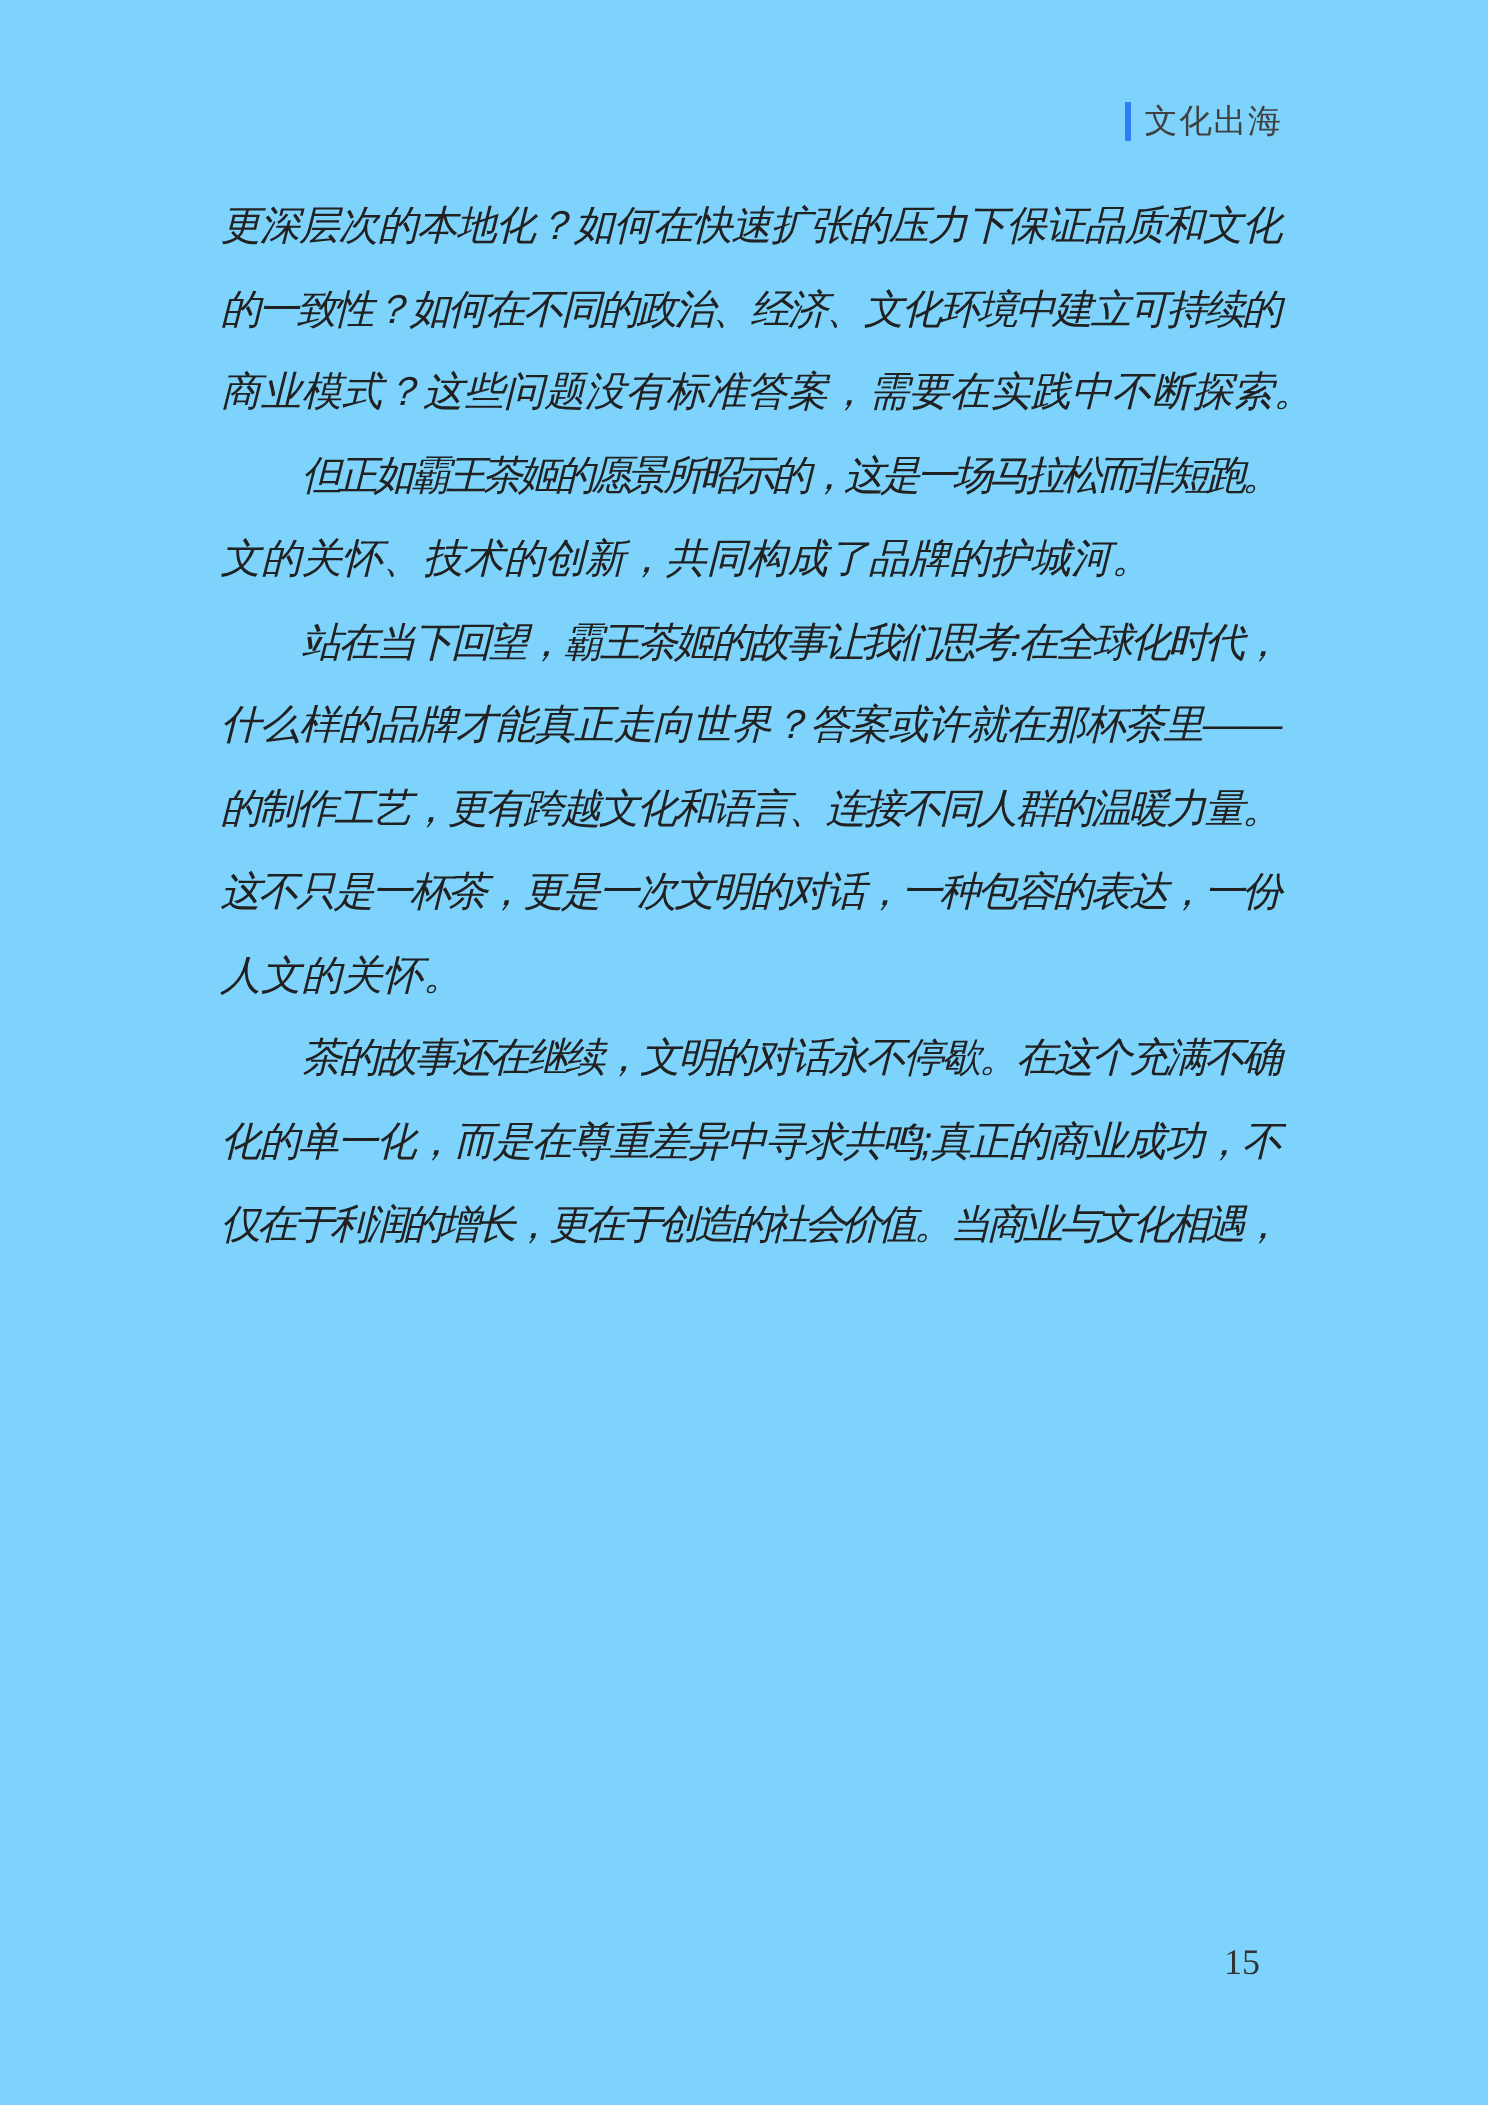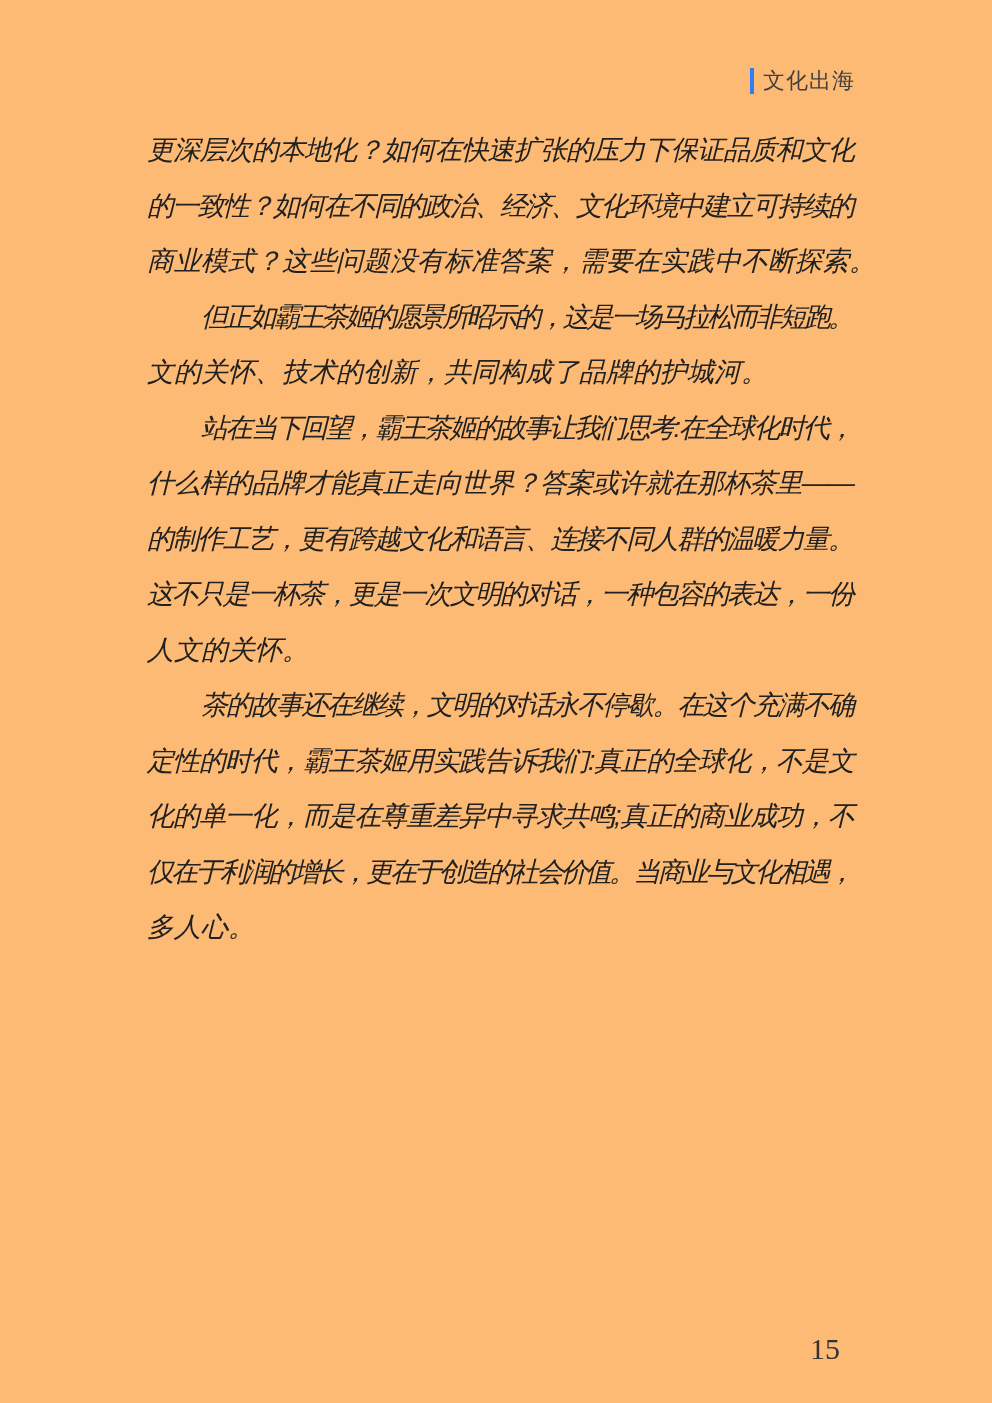--- a/index.html
+++ b/index.html
@@ -4,21 +4,21 @@
 <style>
   html, body {
     margin: 0;
     padding: 0;
     background: #ffffff;
   }
   .page {
     position: relative;
     width: 992px;
     height: 1403px;
-    background: #fdba74;
+    background: #7dd3fc;
     overflow: hidden;
     font-family: "Liberation Sans", sans-serif;
   }
   .header {
     position: absolute;
     top: 67px;
     right: 137px;
     display: flex;
     align-items: center;
     gap: 9px;
@@ -50,25 +50,24 @@
     white-space: nowrap;
     height: 55.5px;
   }
   .text-line.indent {
     text-indent: 2em;
   }
   .page-number {
     position: absolute;
     top: 1294px;
     right: 152px;
-    font-size: 30px;
+    font-size: 24px;
     line-height: 30px;
     color: #333333;
     font-family: "Liberation Serif", serif;
-    margin-top: 40px;
   }
 </style>
 </head>
 <body>
 
 <div class="page">
 
   <div class="header">
     <span class="accent-bar" style="background: rgb(46, 126, 245);"></span>
     <span class="header-label" style="color: rgb(64, 64, 64);">文化出海</span>
@@ -79,21 +78,19 @@
       <div class="text-line" style="letter-spacing: -1.77778px;"><span>的一致性？如何在不同的政治、经济、文化环境中建立可持续的</span></div>
       <div class="text-line para-end"><span>商业模式？这些问题没有标准答案，需要在实践中不断探索。</span></div>
       <div class="text-line indent" style="letter-spacing: -2.88462px;"><span>但正如霸王茶姬的愿景所昭示的，这是一场马拉松而非短跑。</span></div>
       <div class="text-line para-end"><span>文的关怀、技术的创新，共同构成了品牌的护城河。</span></div>
       <div class="text-line indent" style="letter-spacing: -2.13522px;"><span>站在当下回望，霸王茶姬的故事让我们思考:在全球化时代，</span></div>
       <div class="text-line" style="letter-spacing: -0.807692px;"><span>什么样的品牌才能真正走向世界？答案或许就在那杯茶里——</span></div>
       <div class="text-line" style="letter-spacing: -1.77778px;"><span>的制作工艺，更有跨越文化和语言、连接不同人群的温暖力量。</span></div>
       <div class="text-line" style="letter-spacing: -1.77778px;"><span>这不只是一杯茶，更是一次文明的对话，一种包容的表达，一份</span></div>
       <div class="text-line para-end"><span>人文的关怀。</span></div>
       <div class="text-line indent" style="letter-spacing: -1.92px;"><span>茶的故事还在继续，文明的对话永不停歇。在这个充满不确</span></div>
-      <div class="text-line" style="letter-spacing: -1.05613px;"><span>定性的时代，霸王茶姬用实践告诉我们:真正的全球化，不是文</span></div>
       <div class="text-line" style="letter-spacing: -1.05613px;"><span>化的单一化，而是在尊重差异中寻求共鸣;真正的商业成功，不</span></div>
       <div class="text-line" style="letter-spacing: -2.67857px;"><span>仅在于利润的增长，更在于创造的社会价值。当商业与文化相遇，</span></div>
-      <div class="text-line para-end"><span>多人心。</span></div>
     </div>
 
   <div class="page-number">15</div>
 
 </div>
 
 </body></html>

